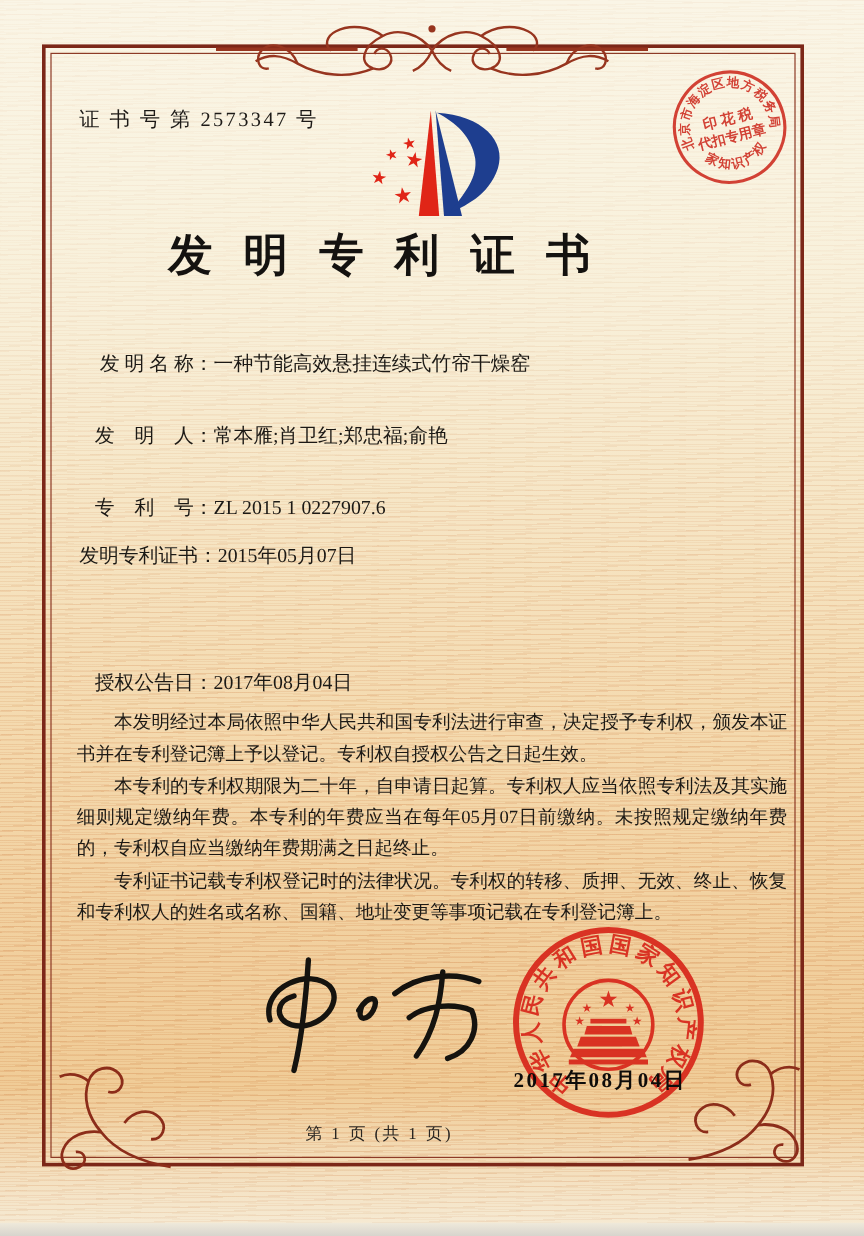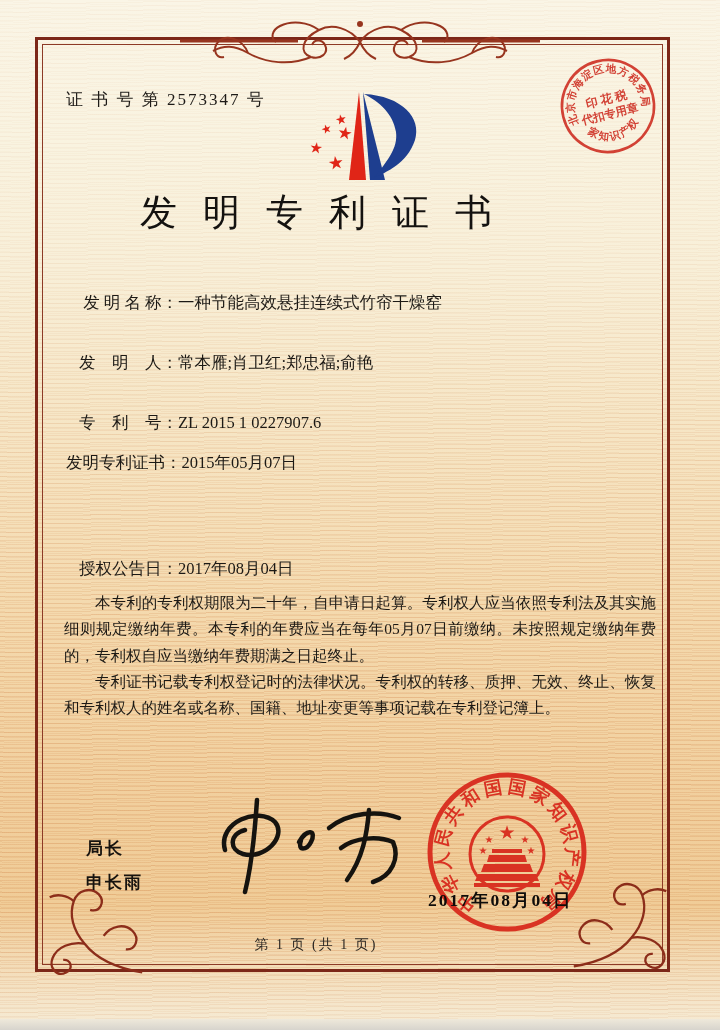--- a/index.html
+++ b/index.html
@@ -25,21 +25,21 @@
   
   .frame-outer{position:absolute;left:35px;top:37px;right:50px;bottom:58px;
     border:3px solid #7c2718;}
   .frame-inner{position:absolute;left:42px;top:44px;right:57px;bottom:65px;
     border:1px solid #8d3a26;}
 
   
   .cert-no{position:absolute;left:66px;top:88px;font-size:17px;color:#1d1a17;
     letter-spacing:2px;}
   .title{position:absolute;left:0;top:188px;width:632px;text-align:center;
-    font-size:37px;font-weight:normal;color:#141210;letter-spacing:26px;text-indent:26px;}
+    font-size:37px;font-weight:bold;color:#141210;letter-spacing:26px;text-indent:26px;}
 
   
   .field{position:absolute;left:66px;width:570px;display:flex;
     font-size:16.5px;color:#1c1915;line-height:1.35;}
   .field .lbl{flex:0 0 112px;white-space:nowrap;text-align:right;}
   .field .val{flex:1;}
   .f0{top:292px}.f1{top:352px}.f2{top:412px}.f3{top:452px}.f4{top:507px}.f5{top:558px}
 
   
   .bodytext{position:absolute;left:64px;top:590px;width:592px;
@@ -167,28 +167,25 @@
   <div class="field f3">
     <span class="lbl">发明专利证书：</span>
     <span class="val">2015年05月07日</span>
   </div>
   <div class="field f5">
     <span class="lbl">授权公告日：</span>
     <span class="val">2017年08月04日</span>
   </div>
 
   <div class="bodytext">
+    <p>本发明经过本局依照中华人民共和国专利法进行审查，决定授予专利权，颁发本证书并在专利登记簿上予以登记。专利权自授权公告之日起生效。</p>
     <p>本专利的专利权期限为二十年，自申请日起算。专利权人应当依照专利法及其实施细则规定缴纳年费。本专利的年费应当在每年05月07日前缴纳。未按照规定缴纳年费的，专利权自应当缴纳年费期满之日起终止。</p>
     <p>专利证书记载专利权登记时的法律状况。专利权的转移、质押、无效、终止、恢复和专利权人的姓名或名称、国籍、地址变更等事项记载在专利登记簿上。</p>
   </div>
 
-  <div class="director">
-    <div>局长</div>
-    <div>申长雨</div>
-  </div>
   <svg class="sig-svg" width="220" height="112" viewBox="0 0 220 112">
     <g stroke="#15130f" stroke-width="4.5" fill="none" stroke-linecap="round" stroke-linejoin="round">
       <path d="M30,60 C22,32 64,16 80,32 C92,46 70,70 48,64 C34,60 34,44 50,40"></path>
       <path d="M62,10 C60,40 56,78 50,102"></path>
       <path d="M104,52 C112,38 122,40 116,52 C112,60 102,62 106,50"></path>
       <path d="M134,38 C154,22 184,20 204,28"></path>
       <path d="M174,20 C172,44 168,68 152,90"></path>
       <path d="M146,58 C160,47 184,46 198,52 C205,68 197,86 178,92"></path>
     </g>
   </svg>

